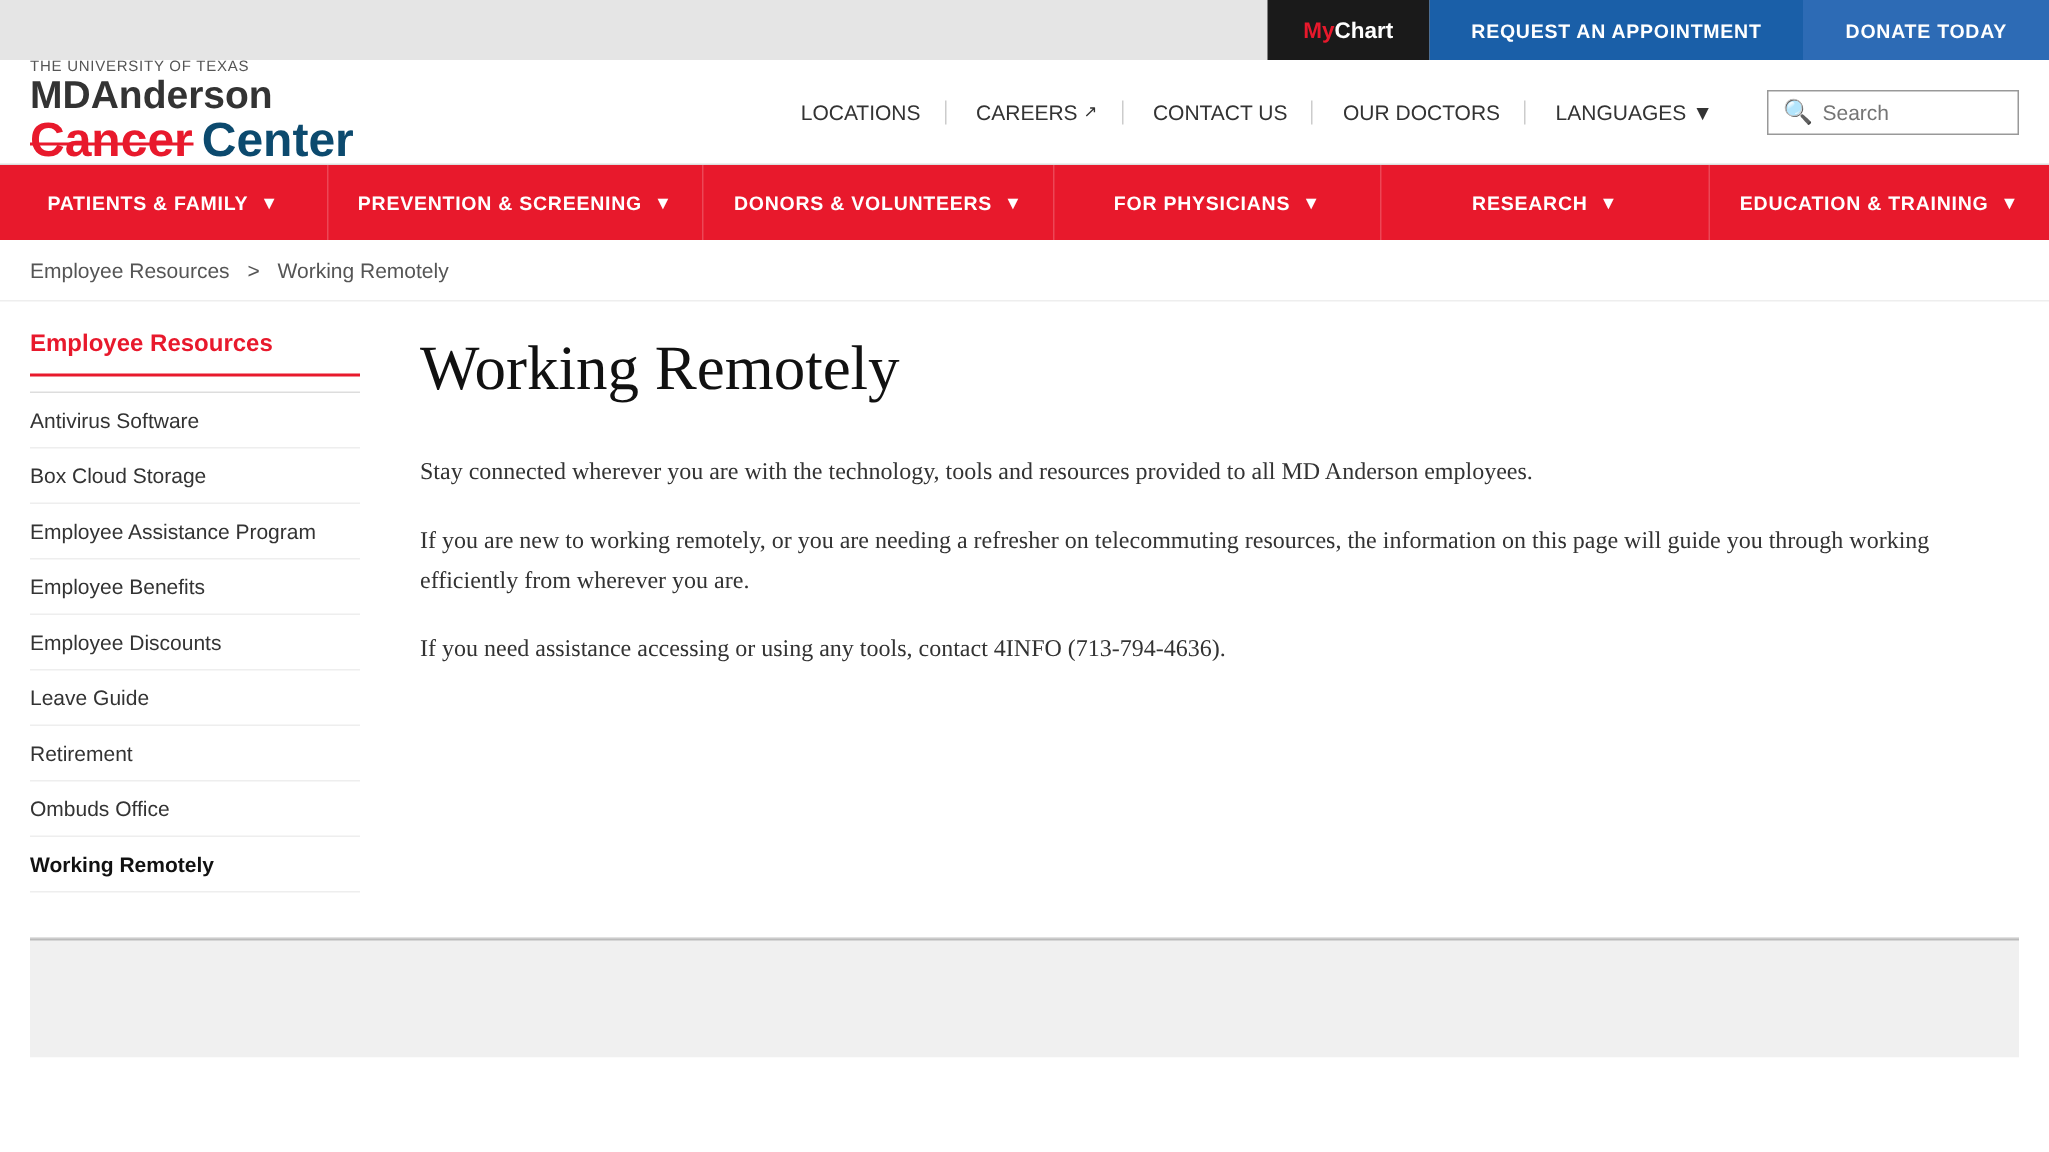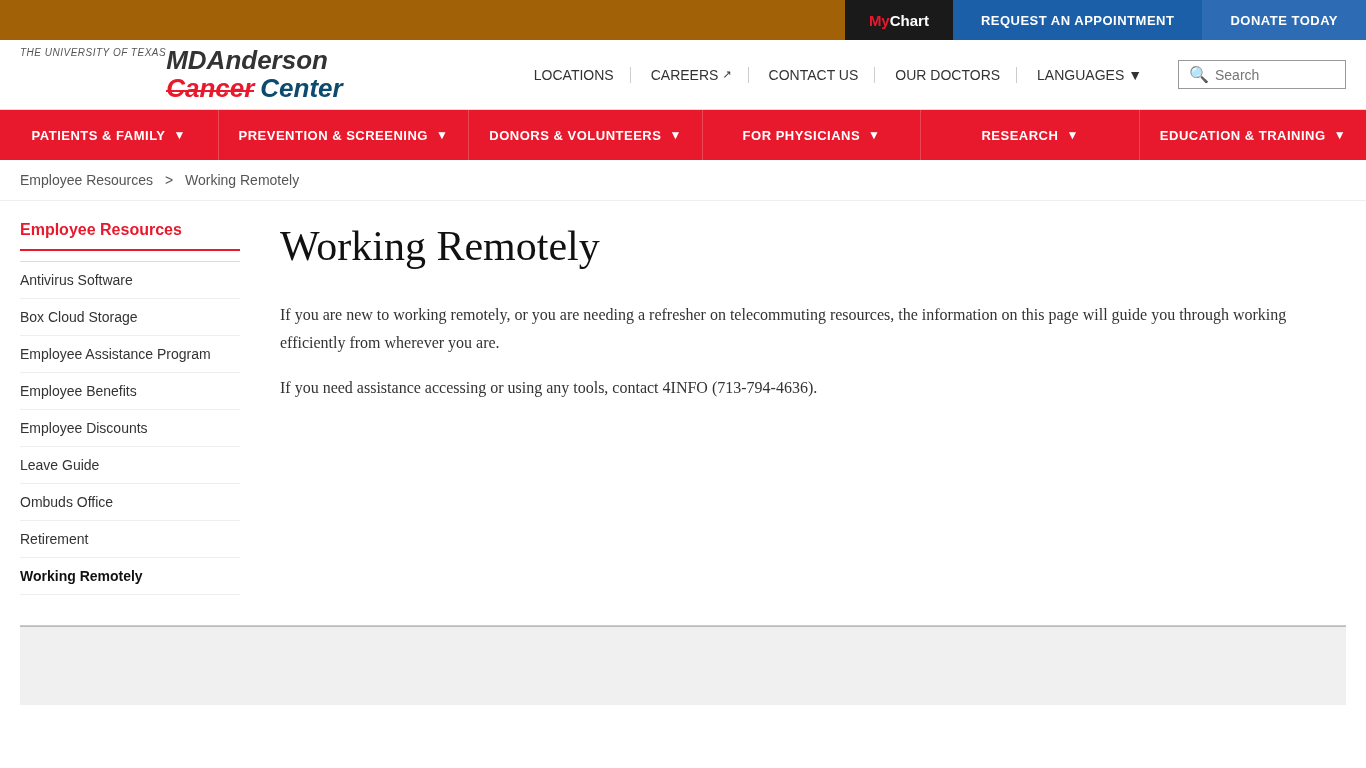--- a/index.html
+++ b/index.html
@@ -1,20 +1,20 @@
 <!DOCTYPE html>
 <html><head>
   <meta charset="utf-8">
   <style>
     * { margin: 0; padding: 0; box-sizing: border-box; }
     body { font-family: Georgia, 'Times New Roman', serif; color: #333; background: #fff; font-size: 16px; }
 
     
     #top-bar {
-      background: #a16207;
+      background: #e5e5e5;
       display: flex;
       justify-content: flex-end;
       align-items: center;
       height: 40px;
     }
     #mychart-btn {
       background: #1a1a1a;
       color: #fff;
       border: none;
       padding: 0 24px;
@@ -56,23 +56,22 @@
     #header {
       display: flex;
       align-items: center;
       justify-content: space-between;
       padding: 10px 20px;
       border-bottom: 1px solid #ddd;
       height: 70px;
     }
     #logo-area {
       display: flex;
-      flex-direction: row;
+      flex-direction: column;
       line-height: 1.1;
-      font-style: italic;
     }
     #logo-university {
       font-family: Arial, sans-serif;
       font-size: 10px;
       color: #555;
       letter-spacing: 0.5px;
     }
 
     #nav-area {
       display: flex;
@@ -232,21 +231,21 @@
 </div>
 
 <div id="header">
   <div id="logo-area">
     <div id="logo-university">THE UNIVERSITY OF TEXAS</div>
     <div style="display:flex; align-items:baseline; gap:6px;">
       <div style="display:flex; flex-direction:column; line-height:1.05;">
         <span style="font-family:Arial,sans-serif; font-size:26px; font-weight:bold; color:#333;">
           <span>MD</span><span>Anderson</span>
         </span>
-        <span style="font-family:Arial,sans-serif; font-size:26px; font-weight:bold; display:flex; align-items:baseline; gap:0;">
+        <span style="font-family:Arial,sans-serif; font-size:32px; font-weight:bold; display:flex; align-items:baseline; gap:0;">
           <span style="position:relative; color:#e8192c;">
             <span>Cancer</span>
             <span style="position:absolute; left:0; top:55%; width:100%; height:2px; background:#e8192c; display:block;"></span>
           </span>
           <span style="color:#0c4a6e; margin-left:6px;">Center</span>
         </span>
       </div>
     </div>
   </div>
 
@@ -306,27 +305,28 @@
 
   <div id="sidebar">
     <div id="sidebar-title">Employee Resources</div>
     <hr class="sidebar-divider">
     <a class="sidebar-link">Antivirus Software</a>
     <a class="sidebar-link">Box Cloud Storage</a>
     <a class="sidebar-link">Employee Assistance Program</a>
     <a class="sidebar-link">Employee Benefits</a>
     <a class="sidebar-link">Employee Discounts</a>
     <a class="sidebar-link">Leave Guide</a>
+    <a class="sidebar-link">Retirement</a>
     <a class="sidebar-link">Ombuds Office</a>
-    <a class="sidebar-link">Retirement</a>
     <a class="sidebar-link active">Working Remotely</a>
   </div>
 
   <div id="content">
     <h1 id="page-title-h1">Working Remotely</h1>
+    <p class="content-para">Stay connected wherever you are with the technology, tools and resources provided to all MD Anderson employees.</p>
     <p class="content-para">If you are new to working remotely, or you are needing a refresher on telecommuting resources, the information on this page will guide you through working efficiently from wherever you are.</p>
     <p class="content-para">If you need assistance accessing or using any tools, contact 4INFO (713-794-4636).</p>
   </div>
 </div>
 
 <div id="gray-box">
   <hr style="border:none; border-top:1px solid #bbb; margin: 0 0 0 0;">
 </div>
 
 </body></html>

